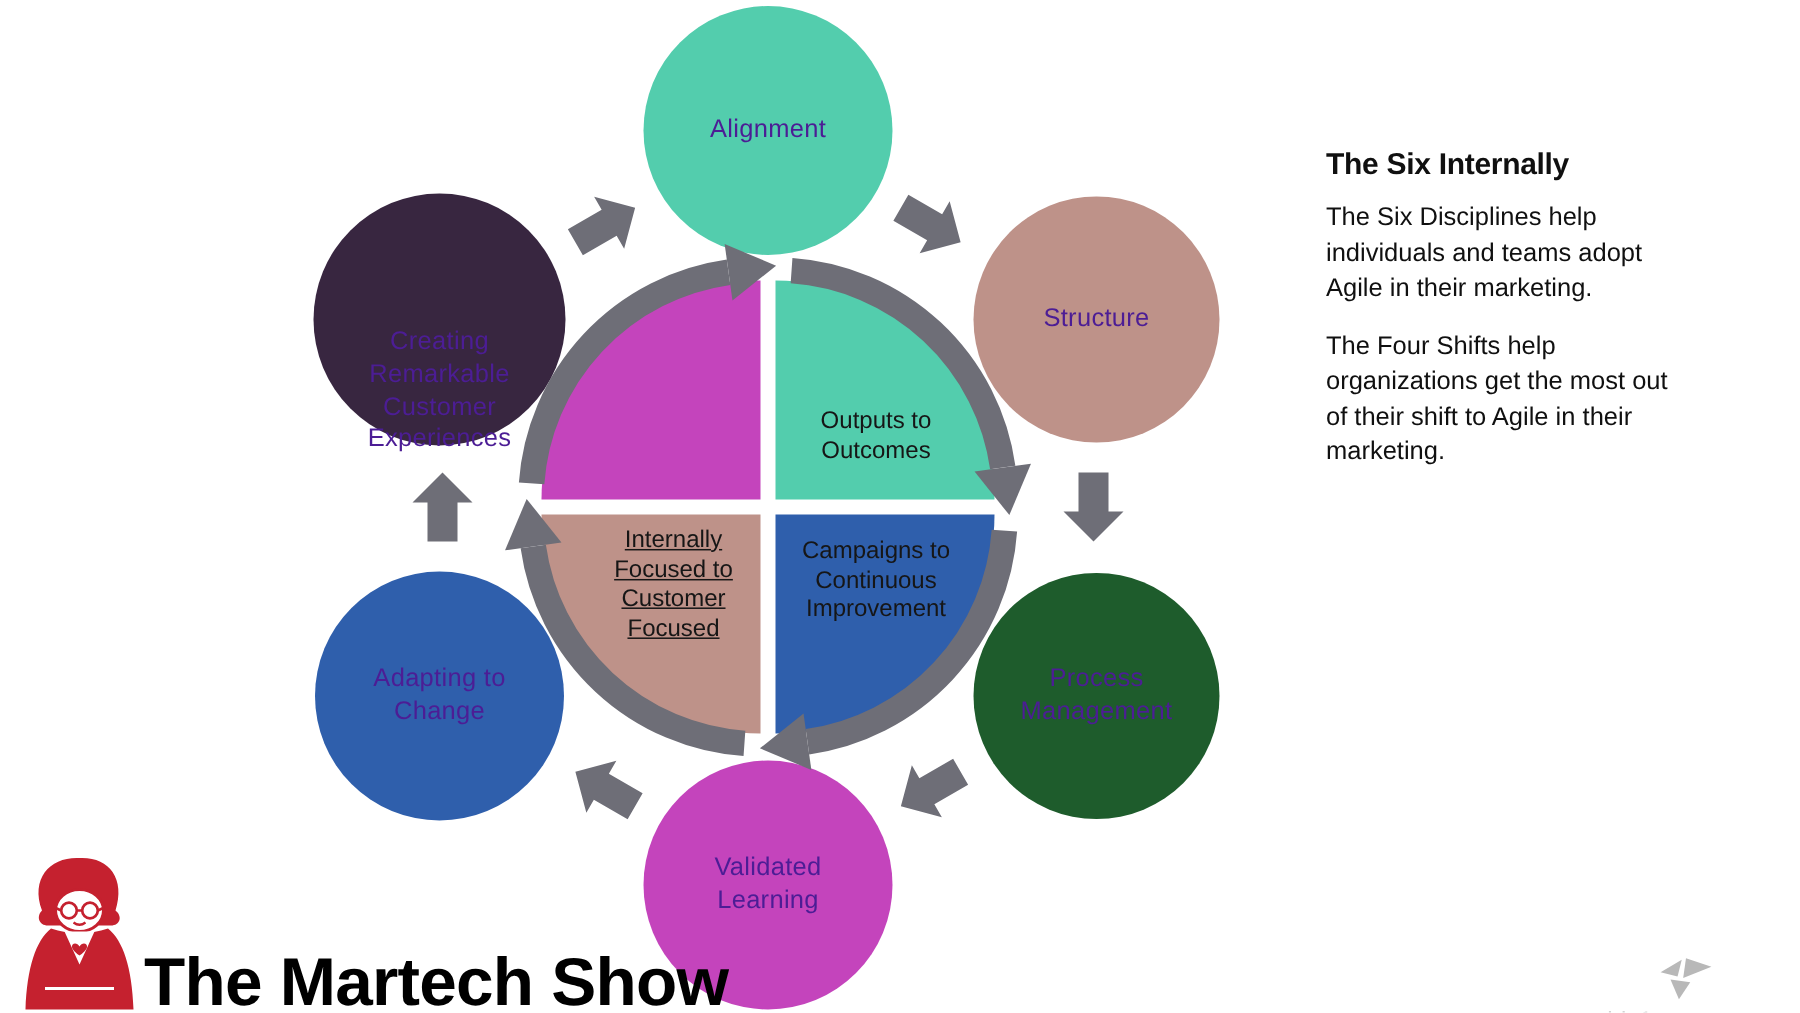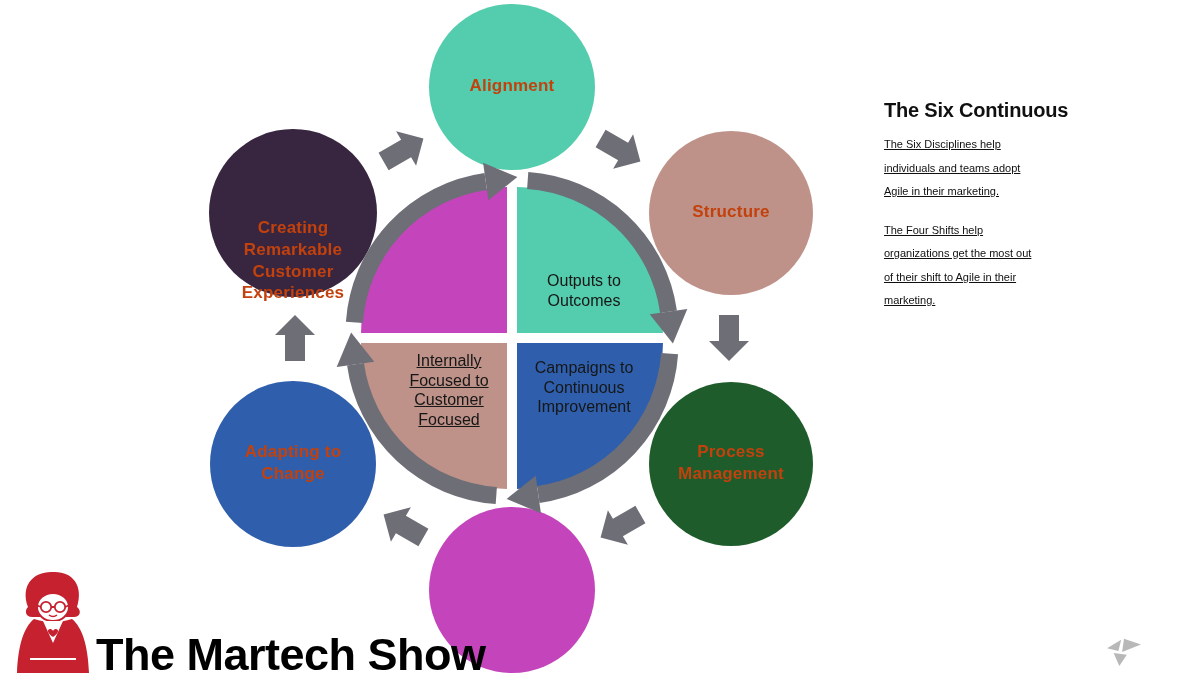--- a/index.html
+++ b/index.html
@@ -1,26 +1,26 @@
 <!DOCTYPE html>
 <html><head>
 <meta charset="utf-8">
 <style>
   html,body { margin:0; padding:0; background:#ffffff; }
   body { width:1200px; height:675px; font-family:"Liberation Sans", sans-serif; }
   .stage { position:relative; width:1200px; height:675px; overflow:hidden; background:#ffffff; }
   .art { position:absolute; left:0; top:0; }
 
   .lbl { position:absolute; transform:translate(-50%,-50%); text-align:center; white-space:pre-line; }
-  .disc { color:#c2410c; font-size:17px; font-weight:bold; line-height:1.28; letter-spacing:.2px; width:170px; }
+  .disc { color:#4c1d95; font-size:17px; font-weight:normal; line-height:1.28; letter-spacing:.2px; width:170px; }
   .shift { color:#161616; font-size:16px; font-weight:400; line-height:1.22; width:170px; }
 
   .info { position:absolute; left:884px; top:99px; width:285px; color:#101010; }
   .info h2 { font-size:20px; font-weight:bold; margin:0 0 11px 0; letter-spacing:-0.2px; }
-  .info p  { font-size:11px; line-height:23.5px; margin:0 0 15px 0; white-space:pre-line;text-decoration:underline; }
+  .info p  { font-size:17px; line-height:23.5px; margin:0 0 15px 0; white-space:pre-line; }
 
   .brand-text { position:absolute; left:96px; top:629px; font-size:45px; font-weight:bold;
                 color:#000000; letter-spacing:-0.5px; }
   .mascot { position:absolute; left:12px; top:565px; }
   .credit { position:absolute; right:15px; top:636px; display:flex; align-items:center; gap:5px;
             color:#ABABAB; font-size:16px; letter-spacing:.3px;flex-direction:column; }
 </style>
 </head>
 <body>
 
@@ -74,39 +74,41 @@
           <polygon points="522.4,182.1 493.3,205.3 488.1,167.7" fill="#6E6E77"></polygon>
         </g>
       </g>
     </g>
   </svg>
 
   <div class="lbl disc" style="left:512px; top:86px;">Alignment</div>
   <div class="lbl disc" style="left:731px; top:212px;">Structure</div>
   <div class="lbl disc" style="left:731px; top:463px;">Process
 Management</div>
+  <div class="lbl disc" style="left:512px; top:589px;">Validated
+Learning</div>
   <div class="lbl disc" style="left:293px; top:463px;">Adapting to
 Change</div>
   <div class="lbl disc" style="left:293px; top:212px;margin-top:48px;">Creating
 Remarkable
 Customer
 Experiences</div>
 
   <div class="lbl shift" style="left:584px; top:291px;">Outputs to
 Outcomes</div>
   <div class="lbl shift" style="left:584px; top:387px;">Campaigns to
 Continuous
 Improvement</div>
   <div class="lbl shift" style="left:449px; top:390px;text-decoration:underline;">Internally
 Focused to
 Customer
 Focused</div>
 
   <section class="info">
-    <h2>The Six Continuous</h2>
+    <h2>The Six Internally</h2>
     <p>The Six Disciplines help
 individuals and teams adopt
 Agile in their marketing.</p>
     <p>The Four Shifts help
 organizations get the most out
 of their shift to Agile in their
 marketing.</p>
   </section>
 
   <svg class="mascot" width="84" height="110" viewBox="0 0 84 110">

